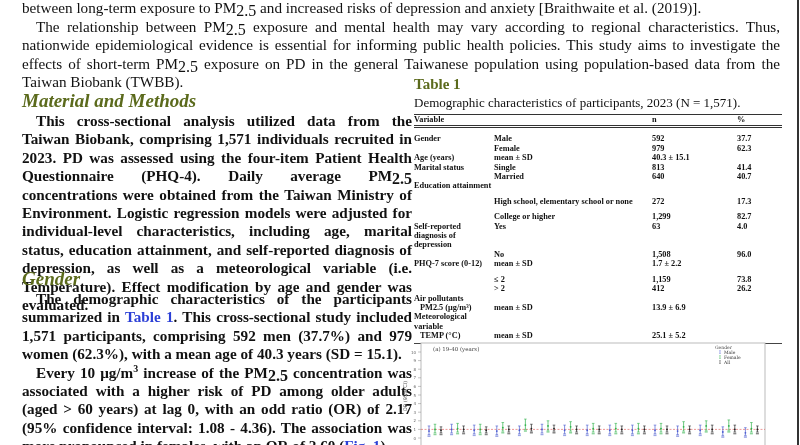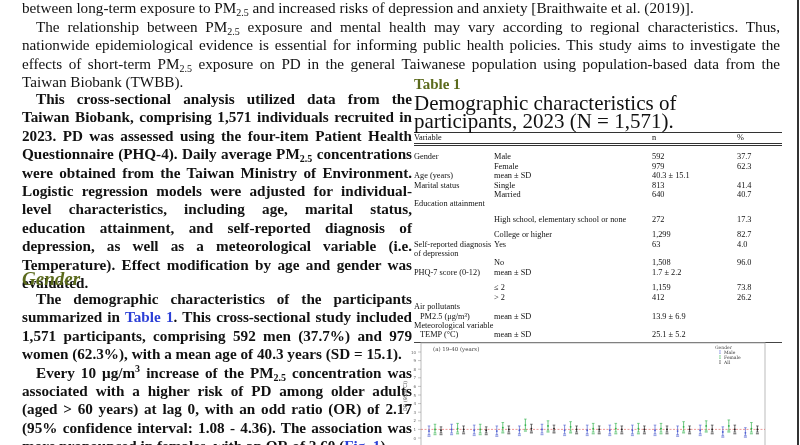--- a/index.html
+++ b/index.html
@@ -3,52 +3,53 @@
 <meta charset="utf-8">
 <style>
   html, body { margin:0; padding:0; background:#ffffff; }
   body { width:800px; height:445px; overflow:hidden; position:relative;
          font-family:"Liberation Serif", "DejaVu Serif", serif; color:#111; }
   .right-rule { position:absolute; left:797px; top:0; width:2px; height:445px; background:#333; }
 
   .intro { position:absolute; left:22px; top:-1px; width:758px; font-size:15.2px; line-height:18.5px; }
   .intro p { margin:0; text-align:justify; }
   .intro .ind { text-indent:14px; }
-  sub { font-size:10px; line-height:0; vertical-align:-3px; }
+  sub { font-size:16px; line-height:0; vertical-align:-3px; }
   sup { font-size:10px; line-height:0; vertical-align:6px; }
 
   .leftcol { position:absolute; left:22px; width:390px; font-size:15.2px; line-height:18.4px; }
   .leftcol p { margin:0; text-align:justify; text-indent:14px;font-weight:bold; }
   .h2 { font-weight:bold; font-style:italic; color:#5b6a1c; font-size:19px; line-height:22px; margin:0; }
   .link { color:#2b3fd6; }
 
   .tblwrap { position:absolute; left:414px; top:76px; width:368px; }
   .tbl-title { color:#5b6a1c; font-weight:bold; font-size:15px; line-height:17px; }
-  .tbl-caption { font-size:21px; line-height:18px; margin-top:1px; }
-  table.demo { width:368px; border-collapse:collapse; font-size:8.3px; font-weight:normal; line-height:9.4px; margin-top:2px; }
+  .tbl-caption { font-size:13px; line-height:18px; margin-top:1px; }
+  table.demo { width:368px; border-collapse:collapse; font-size:8.3px; font-weight:bold; line-height:9.4px; margin-top:2px; }
   table.demo td { padding:0; vertical-align:top; }
   table.demo thead td { border-top:1.5px solid #333; border-bottom:3px double #333; padding:0 0 1px 0; }
   .c1 { width:80px; } .c2 { width:158px; } .c3 { width:85px; } .c4 { width:45px; }
   tr.gap td { height:6px; }
   tr.last td { border-bottom:1.5px solid #444; padding-bottom:2px; }
 
   .fig { position:absolute; left:397px; top:341px; width:385px; height:104px; }
   .fig svg { display:block; }
 </style>
 </head>
 <body>
 
 <div class="right-rule"></div>
 
 <div class="intro">
   <p><span>between long-term exposure to PM</span><sub>2.5</sub><span> and increased risks of depression and anxiety [Braithwaite et al. (2019)].</span></p>
   <p class="ind"><span>The relationship between PM</span><sub>2.5</sub><span> exposure and mental health may vary according to regional characteristics. Thus, nationwide epidemiological evidence is essential for informing public health policies. This study aims to investigate the effects of short-term PM</span><sub>2.5</sub><span> exposure on PD in the general Taiwanese population using population-based data from the Taiwan Biobank (TWBB).</span></p>
 </div>
 
 <div class="leftcol" style="top:90px;">
+  <h2 class="h2">Material and Methods</h2>
   <p><span>This cross-sectional analysis utilized data from the Taiwan Biobank, comprising 1,571 individuals recruited in 2023. PD was assessed using the four-item Patient Health Questionnaire (PHQ-4). Daily average PM</span><sub>2.5</sub><span> concentrations were obtained from the Taiwan Ministry of Environment. Logistic regression models were adjusted for individual-level characteristics, including age, marital status, education attainment, and self-reported diagnosis of depression, as well as a meteorological variable (i.e. Temperature). Effect modification by age and gender was evaluated.</span></p>
 </div>
 
 <div class="leftcol" style="top:268px;">
   <h2 class="h2">Gender</h2>
   <p><span>The demographic characteristics of the participants summarized in </span><span class="link">Table 1</span><span>. This cross-sectional study included 1,571 participants, comprising 592 men (37.7%) and 979 women (62.3%), with a mean age of 40.3 years (SD = 15.1).</span></p>
   <p><span>Every 10 μg/m</span><sup>3</sup><span> increase of the PM</span><sub>2.5</sub><span> concentration was associated with a higher risk of PD among older adults (aged &gt; 60 years) at lag 0, with an odd ratio (OR) of 2.17 (95% confidence interval: 1.08 - 4.36). The association was more pronounced in females, with an OR of 2.60 (</span><span class="link">Fig. 1</span><span>).</span></p>
 </div>
 
 <div class="tblwrap">

